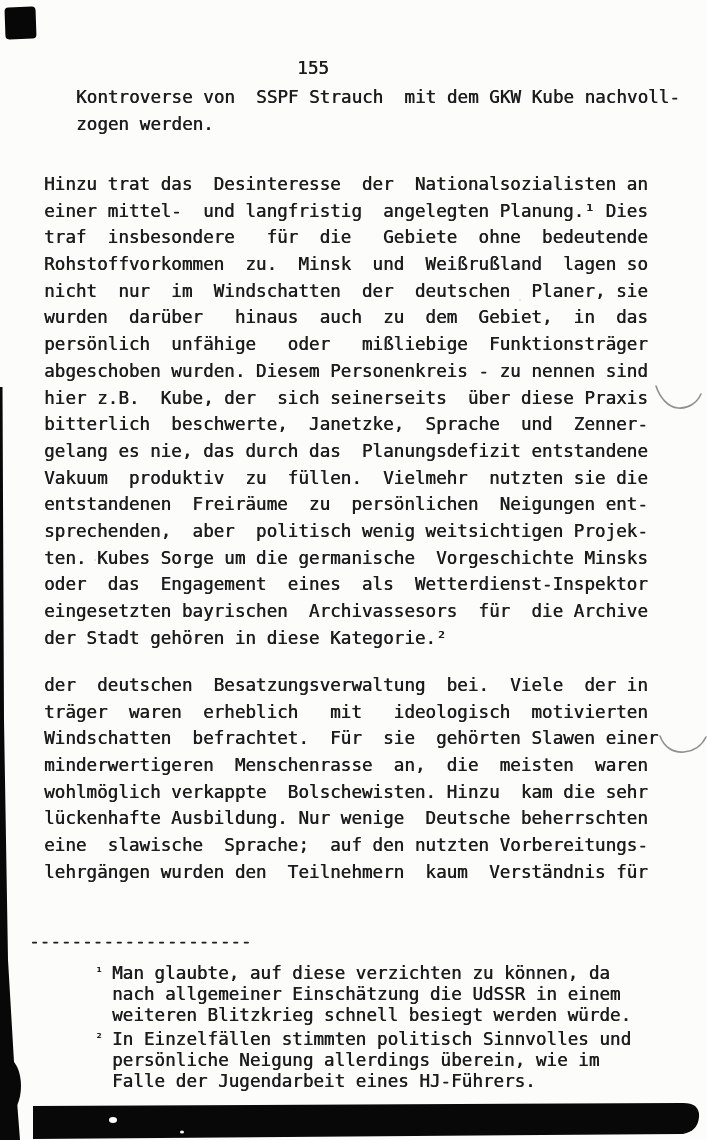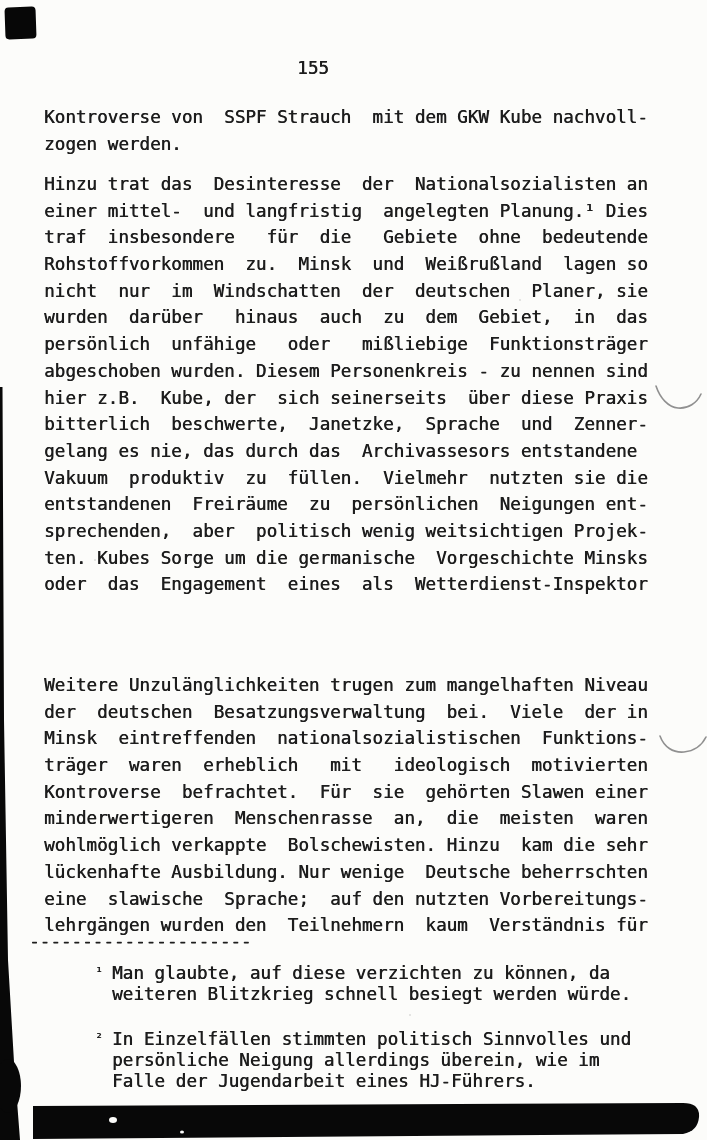--- a/index.html
+++ b/index.html
@@ -12,21 +12,21 @@
     color:#1d1d1d;
   }
   
   .line{
     white-space:pre;
     font-size:17.6px;
     height:26.7px;line-height:26.7px;
     text-shadow:0.5px 0 0 currentColor;
   }
   .para{position:absolute;left:44px;}
-  #para1{top:104px;}
+  #para1{top:84px;margin-left:32px;}
   #para2{top:171px;}
   #para3{top:672px;}
   .pagenum{
     position:absolute;top:55px;left:0;width:626px;
     text-align:center;
     font-size:17.6px;line-height:26.7px;
     text-shadow:0.5px 0 0 currentColor;
   }
   .separator{
     position:absolute;left:29px;top:929px;
@@ -76,47 +76,48 @@
     <div class="line">Hinzu trat das  Desinteresse  der  Nationalsozialisten an</div>
     <div class="line">einer mittel-  und langfristig  angelegten Planung.¹ Dies</div>
     <div class="line">traf  insbesondere   für  die   Gebiete  ohne  bedeutende</div>
     <div class="line">Rohstoffvorkommen  zu.  Minsk  und  Weißrußland  lagen so</div>
     <div class="line">nicht  nur  im  Windschatten  der  deutschen  Planer, sie</div>
     <div class="line">wurden  darüber   hinaus  auch  zu  dem  Gebiet,  in  das</div>
     <div class="line">persönlich  unfähige   oder   mißliebige  Funktionsträger</div>
     <div class="line">abgeschoben wurden. Diesem Personenkreis - zu nennen sind</div>
     <div class="line">hier z.B.  Kube, der  sich seinerseits  über diese Praxis</div>
     <div class="line">bitterlich  beschwerte,  Janetzke,  Sprache  und  Zenner-</div>
-    <div class="line">gelang es nie, das durch das  Archivassesors entstandene</div>
+    <div class="line">gelang es nie, das durch das  Planungsdefizit entstandene</div>
     <div class="line">Vakuum  produktiv  zu  füllen.  Vielmehr  nutzten sie die</div>
     <div class="line">entstandenen  Freiräume  zu  persönlichen  Neigungen ent-</div>
     <div class="line">sprechenden,  aber  politisch wenig weitsichtigen Projek-</div>
     <div class="line">ten. Kubes Sorge um die germanische  Vorgeschichte Minsks</div>
     <div class="line">oder  das  Engagement  eines  als  Wetterdienst-Inspektor</div>
+    <div class="line">eingesetzten bayrischen  Archivassesors  für  die Archive</div>
+    <div class="line">der Stadt gehören in diese Kategorie.²</div>
   </div>
 
   <div class="para" id="para3">
-    <div class="line">Weitere Unzulänglichkeiten trugen zum mangelhaften Niveau</div>
     <div class="line">der  deutschen  Besatzungsverwaltung  bei.  Viele  der in</div>
-    <div class="line">Minsk  eintreffenden  nationalsozialistischen  Funktions-</div>
     <div class="line">träger  waren  erheblich   mit   ideologisch  motivierten</div>
-    <div class="line">Kontroverse  befrachtet.  Für  sie  gehörten Slawen einer</div>
+    <div class="line">Windschatten  befrachtet.  Für  sie  gehörten Slawen einer</div>
     <div class="line">minderwertigeren  Menschenrasse  an,  die  meisten  waren</div>
     <div class="line">wohlmöglich verkappte  Bolschewisten. Hinzu  kam die sehr</div>
     <div class="line">lückenhafte Ausbildung. Nur wenige  Deutsche beherrschten</div>
     <div class="line">eine  slawische  Sprache;  auf den nutzten Vorbereitungs-</div>
     <div class="line">lehrgängen wurden den  Teilnehmern  kaum  Verständnis für</div>
   </div>
 
   <div class="separator">---------------------</div>
 
   <div class="footnote" id="footnote1">
     <span class="fn-marker">¹</span>
     <div class="fn-lines">
       <div class="fn-line">Man glaubte, auf diese verzichten zu können, da</div>
+      <div class="fn-line">nach allgemeiner Einschätzung die UdSSR in einem</div>
       <div class="fn-line">weiteren Blitzkrieg schnell besiegt werden würde.</div>
     </div>
   </div>
 
   <div class="footnote" id="footnote2">
     <span class="fn-marker">²</span>
     <div class="fn-lines">
       <div class="fn-line">In Einzelfällen stimmten politisch Sinnvolles und</div>
       <div class="fn-line">persönliche Neigung allerdings überein, wie im</div>
       <div class="fn-line">Falle der Jugendarbeit eines HJ-Führers.</div>

